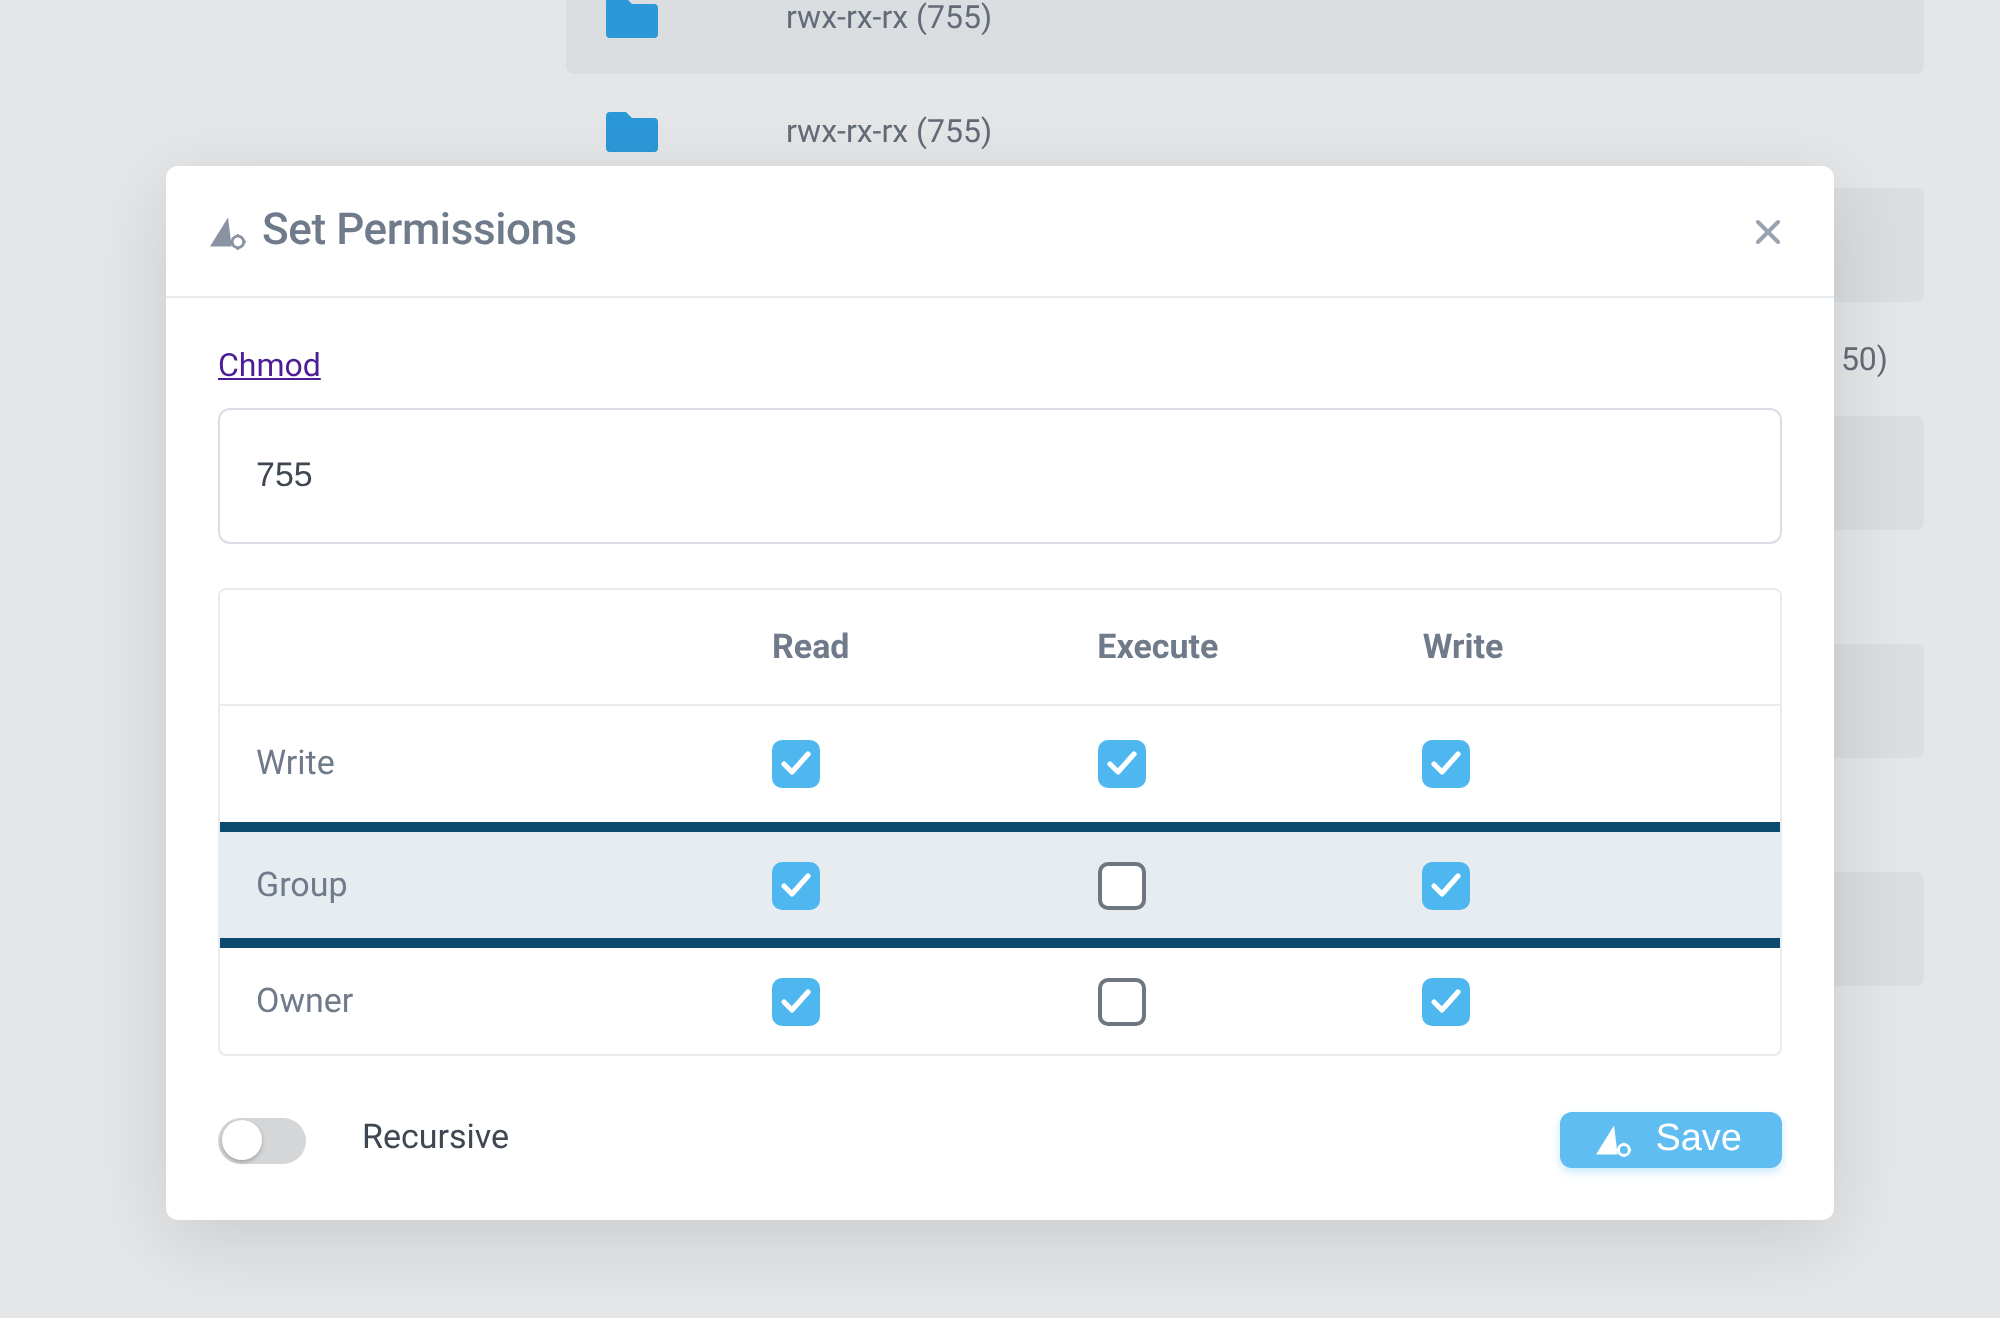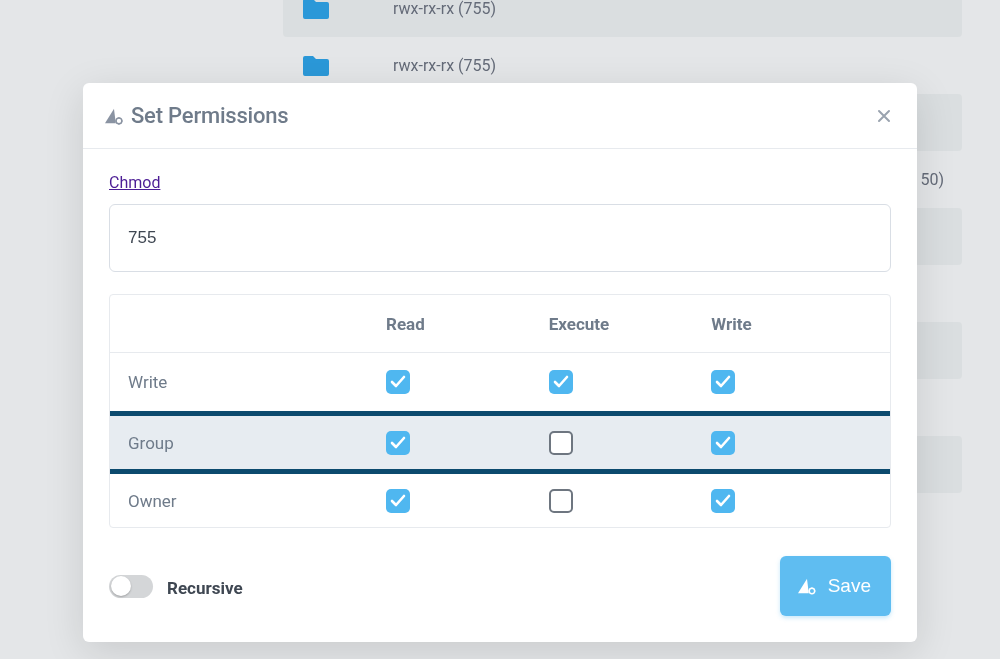--- a/index.html
+++ b/index.html
@@ -149,44 +149,43 @@
 
   
   .modal-footer {
     margin-top: 28px;
     display:flex;
     align-items:center;
   }
 
   .toggle {
     display:flex;
-    align-items:flex-end;
-    gap: 14px;
+    align-items:flex-start;
+    gap: 28px;
     cursor:pointer;
-    font-weight:bold;
   }
   .toggle-track {
     width: 44px; height: 23px;
     background: #d4d6d8;
     border-radius: 12px;
     position:relative;
   }
   .toggle-knob {
     position:absolute;
     top: 1.5px; left: 2px;
     width: 20px; height: 20px;
     background: #fff;
     border-radius: 50%;
     box-shadow: 0 1px 2px rgba(0,0,0,0.25);
   }
   .toggle-label { font-size: 17px; color: #3f4752; }
 
   .save-btn {
     margin-left: auto;
-    height: 60px;
+    height: 28px;
     background: #5fbdf1;
     border: none;
     border-radius: 6px;
     padding: 0 20px 0 16px;
     display:flex;
     align-items:center;
     gap: 10px;
     cursor:pointer;
     box-shadow: 0 2px 4px rgba(95,189,241,0.35);
   }

